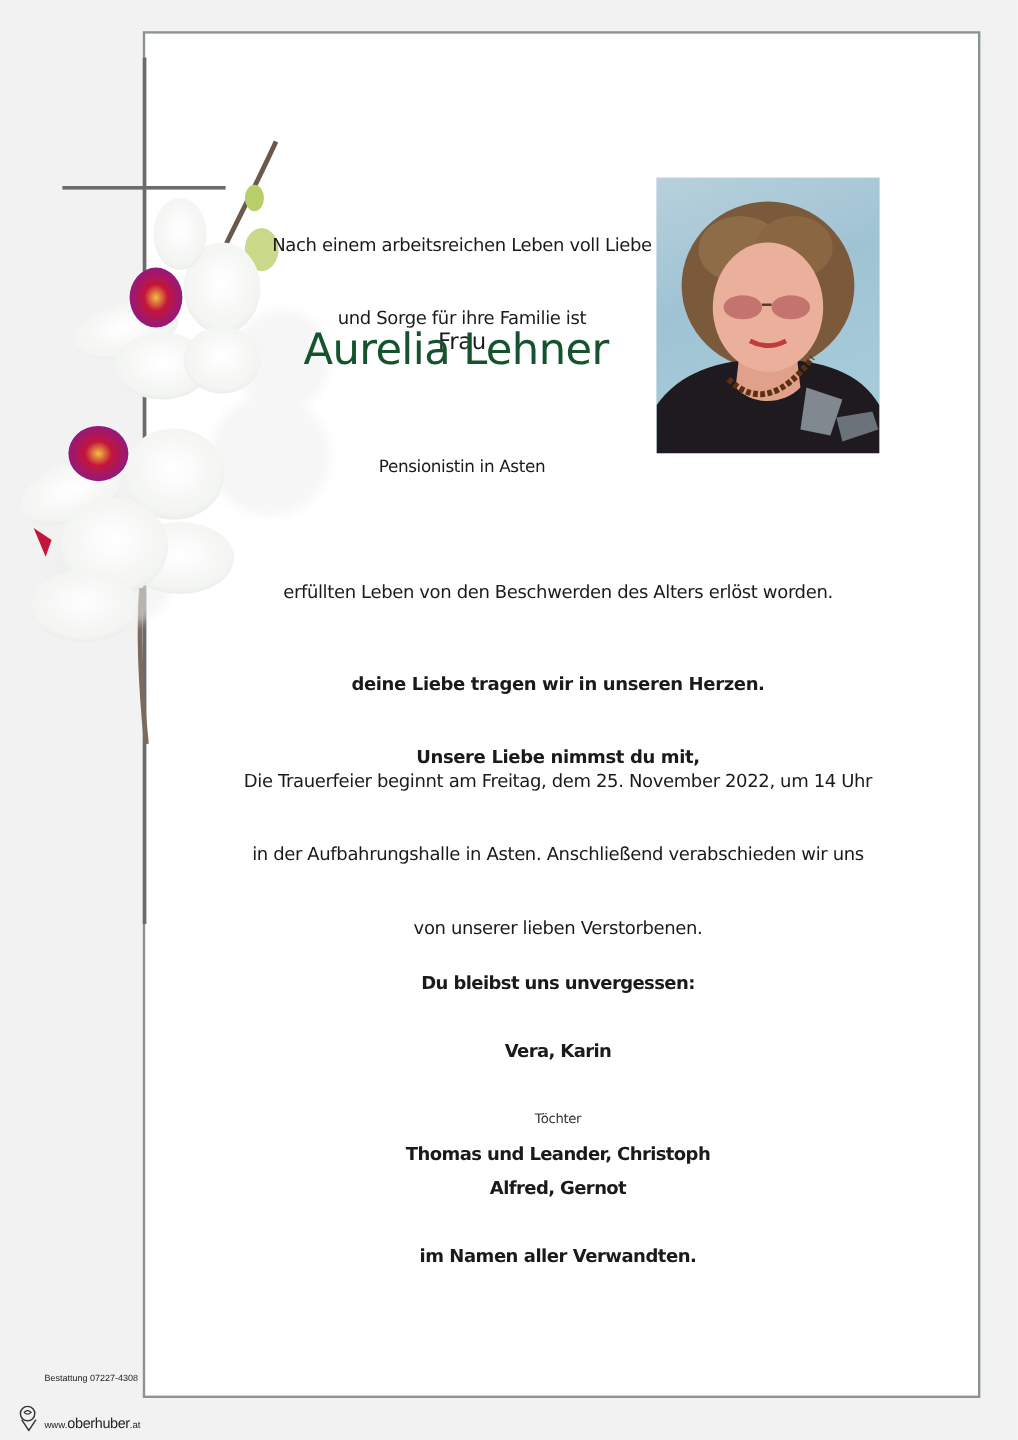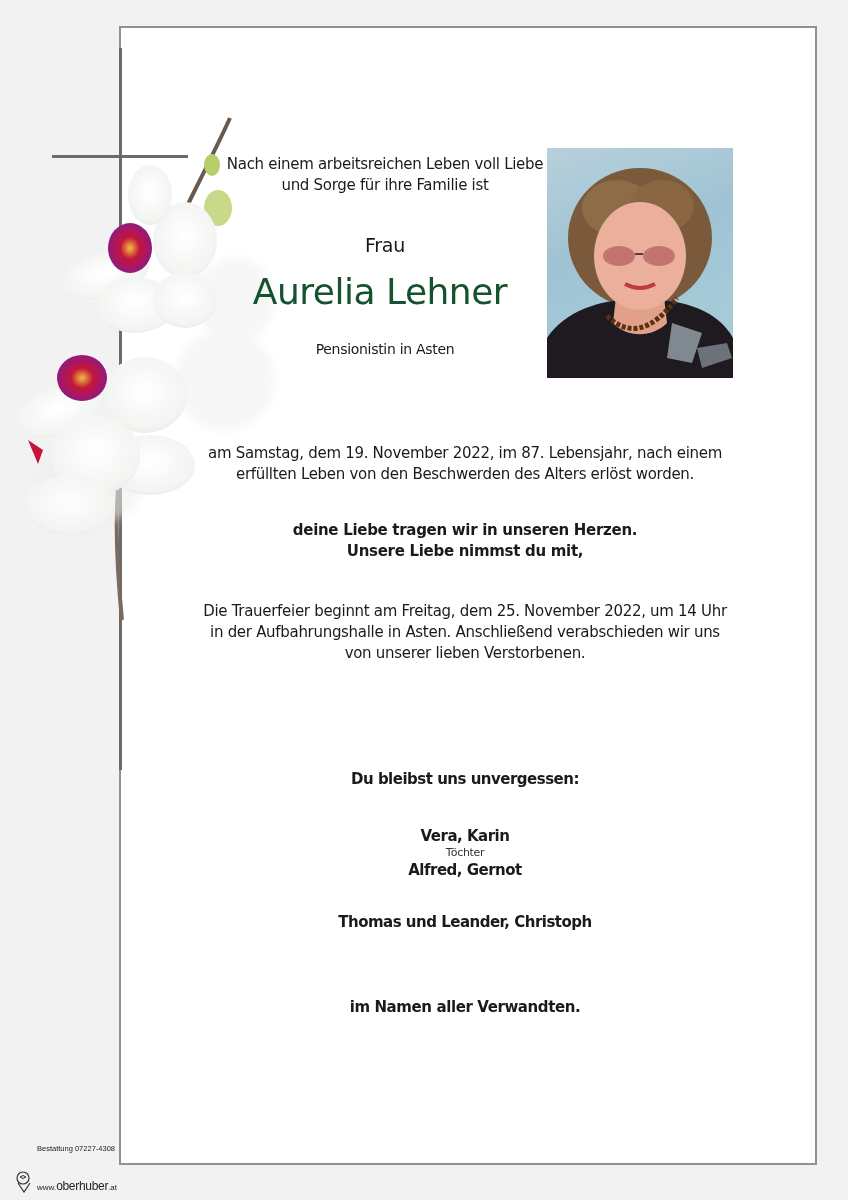--- a/index.html
+++ b/index.html
@@ -29,20 +29,21 @@
     }
     .orchid {
       position: absolute; left: 0; top: 110px;
       width: 300px; height: 520px;
     }
     .t {
       display: block; text-align: center;
       font-family: "DejaVu Sans", sans-serif;
       font-size: 15px; line-height: 21px; color: #1a1a1a;
       letter-spacing: -0.3px;
+      margin-top: 40px;
     }
     .intro { position: absolute; left: 200px; width: 370px; top: 154px; }
     .frau { position: absolute; left: 200px; width: 370px; top: 235px; font-size: 19px; }
     .name {
       position: absolute; left: 200px; width: 360px; top: 268px;
       font-family: "DejaVu Sans", sans-serif;
       font-size: 36px; line-height: 48px; text-align: center; color: #14532d;
       letter-spacing: -0.5px;
     }
     .occupation { position: absolute; left: 200px; width: 370px; top: 339px; font-size: 14px; }
@@ -155,21 +156,20 @@
     <ellipse cx="112" cy="108" rx="16" ry="10" fill="#b56060" opacity="0.75"></ellipse>
     <line x1="88" y1="106" x2="96" y2="106" stroke="#5a3a30" stroke-width="2"></line>
 
     <path d="M78 136 Q93 144 108 136" stroke="#c23a3a" stroke-width="4" fill="none"></path>
 
     <path d="M60 168 Q93 200 130 150" stroke="#5a3010" stroke-width="5" fill="none" stroke-dasharray="4 2"></path>
   </svg>
 </div>
 
 <div class="death">
-  <span class="t">am Samstag, dem 19. November 2022, im 87. Lebensjahr, nach einem</span>
   <span class="t">erfüllten Leben von den Beschwerden des Alters erlöst worden.</span>
 </div>
 
 <div class="quote">
   <span class="t" style="font-weight:bold">deine Liebe tragen wir in unseren Herzen.</span>
   <span class="t" style="font-weight:bold">Unsere Liebe nimmst du mit,</span>
 </div>
 
 <div class="ceremony">
   <span class="t">Die Trauerfeier beginnt am Freitag, dem 25. November 2022, um 14 Uhr</span>

